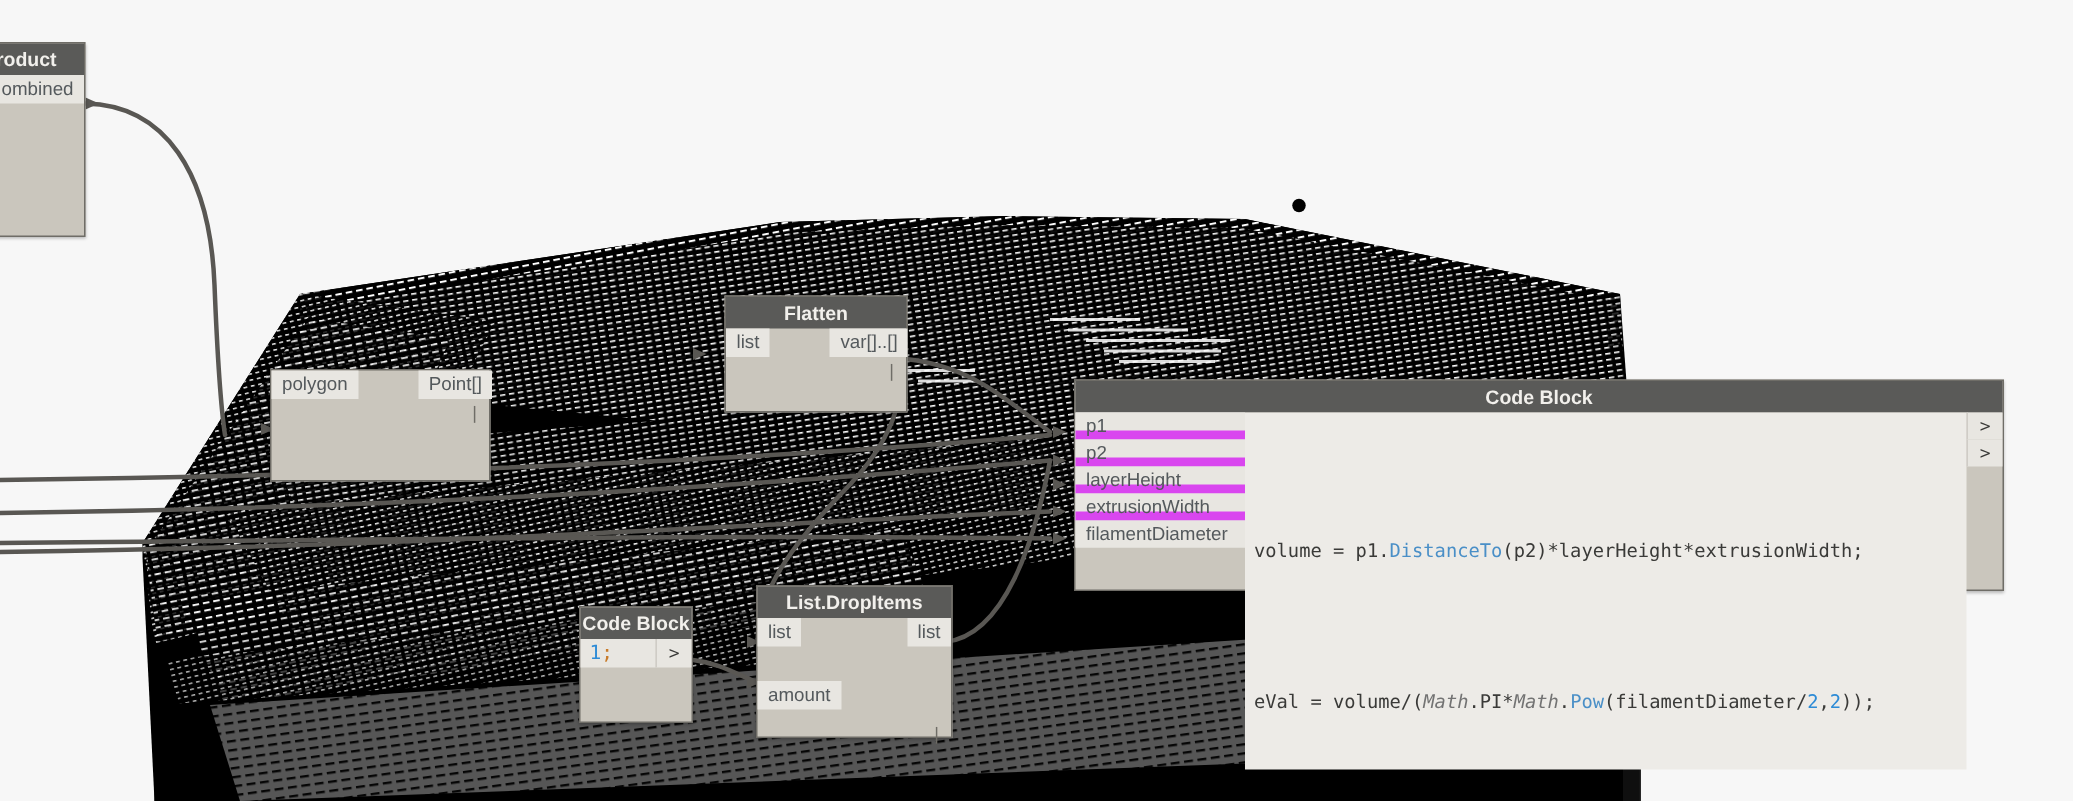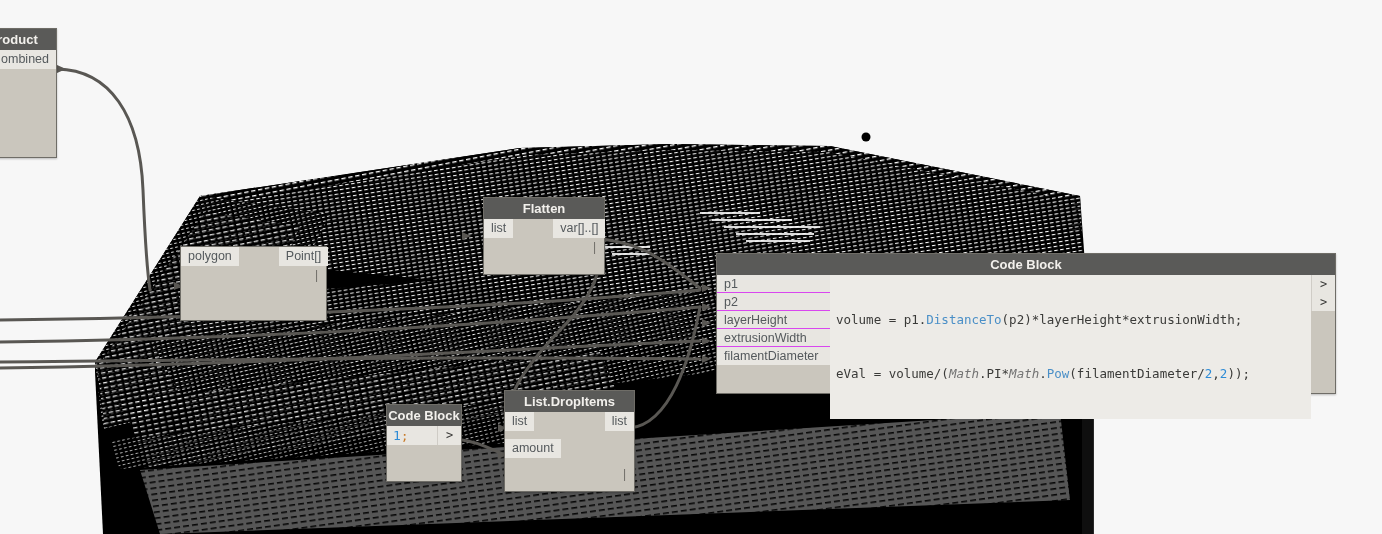--- a/index.html
+++ b/index.html
@@ -98,35 +98,35 @@
     line-height: 12px;
   }
   
   .cb-gutter {
     background: #e8e6e1;
     box-sizing: border-box;
   }
   .cb-gutter .port {
     display: block;
     background: #e8e6e1;
-    border-bottom: 1px solid #d946ef;
+    border-bottom: 6px solid #d946ef;
     height: 18px;
     line-height: 18px;
   }
   .cb-gutter .port:last-child { border-bottom: none; }
   .code-area {
     background: #edebe7;
     font-family: "DejaVu Sans Mono", monospace;
     font-size: 12.5px;
     line-height: 18px;
     color: #3a3a38;
     white-space: pre;
     box-sizing: border-box;
   }
-  .code-line { height: 18px; white-space: pre; }
+  .code-line { height: 18px; white-space: pre; margin-top: 47px; }
   .tok-id  { color: #3a3a38; }
   .tok-cls { color: #737373; font-style: italic; }
   .tok-fn  { color: #4a8fc7; }
   .tok-num { color: #2d8bd6; }
   .tok-semi{ color: #c87a28; }
   .chev {
     background: #e8e6e1;
     border-left: 1px solid #cfccc6;
     color: #3a3a38;
     font-family: "DejaVu Sans Mono", monospace;
@@ -309,21 +309,21 @@
     </div>
   </div>
 
   <div class="node" style="left:504px; top:390px; width:131px; height:102px;">
     <div class="node-header">List.DropItems</div>
     <div class="node-body">
       <div class="port-row">
         <div class="port in">list</div>
         <div class="port out">list</div>
       </div>
-      <div class="port-row" style="margin-top:8px;">
+      <div class="port-row" style="margin-top:23px;">
         <div class="port in">amount</div>
       </div>
       <div class="node-footer" style="height:22px;">
         <span class="tick">|</span>
       </div>
     </div>
   </div>
 
 </div>
 

